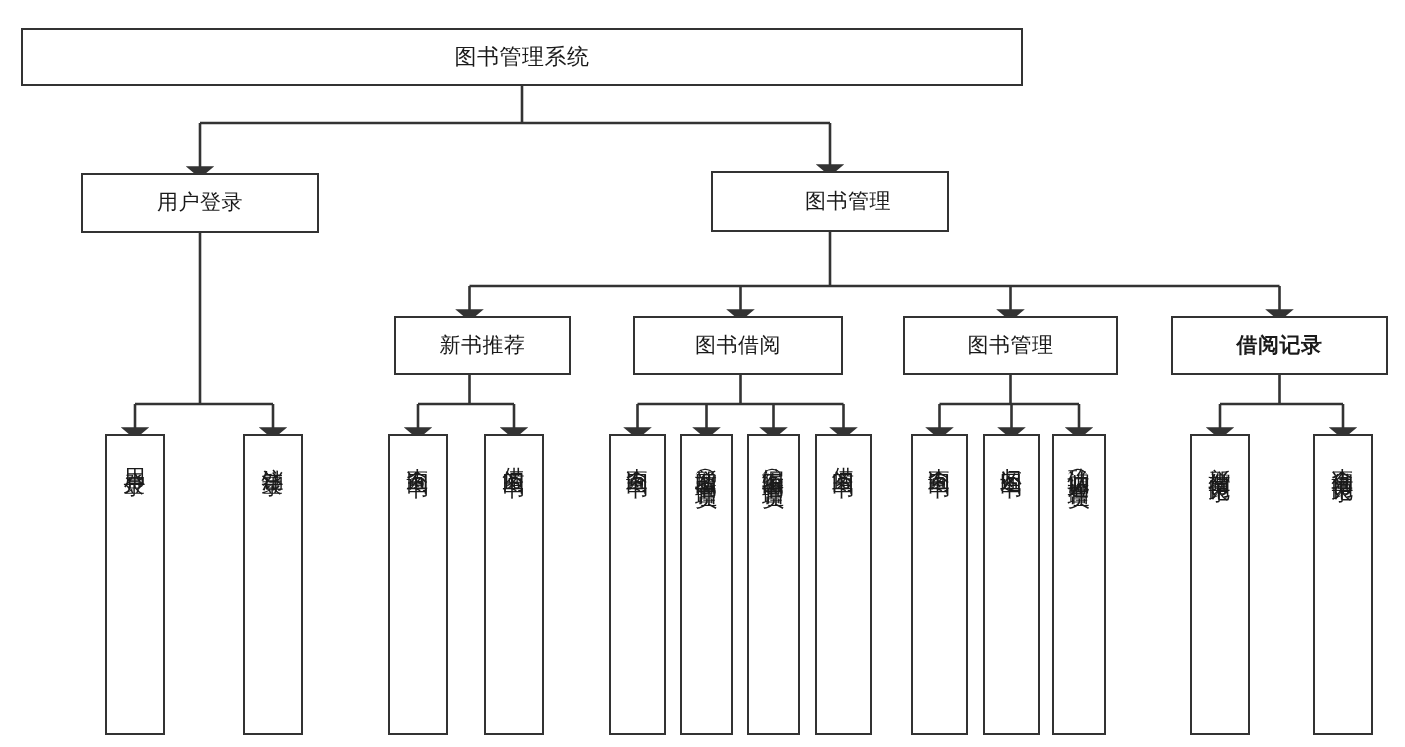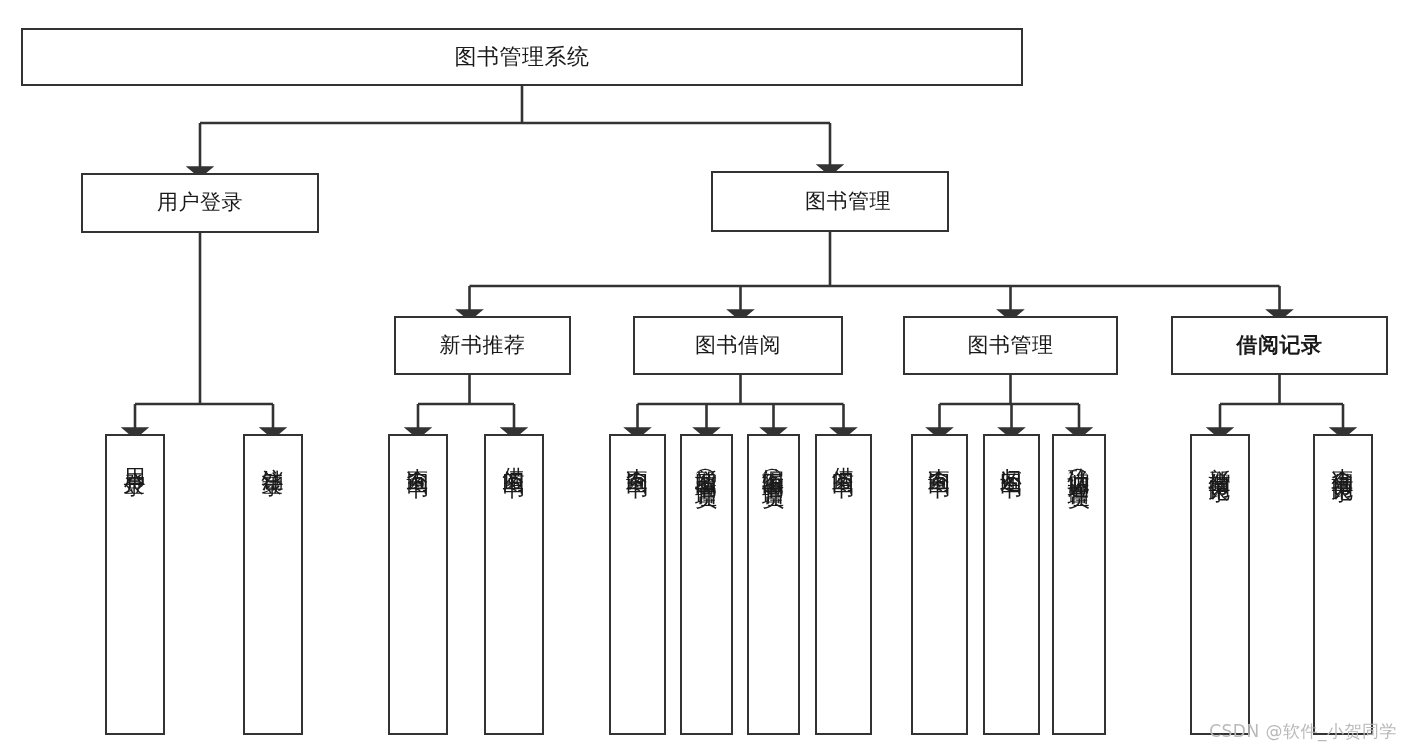--- a/index.html
+++ b/index.html
@@ -178,14 +178,13 @@
         <span class="node-label">确认归还（管理员）</span>
       </div>
       <div class="node v" style="left: 1190px; top: 434px; width: 60px; height: 301px;">
         <span class="node-label">新增借阅记录</span>
       </div>
       <div class="node v" style="left: 1313px; top: 434px; width: 60px; height: 301px;">
         <span class="node-label">查询借阅记录</span>
       </div>
     </div>
 
-  <div id="watermark">CSDN @软件_小贺同学</div>
 </div>
 
 </body></html>

